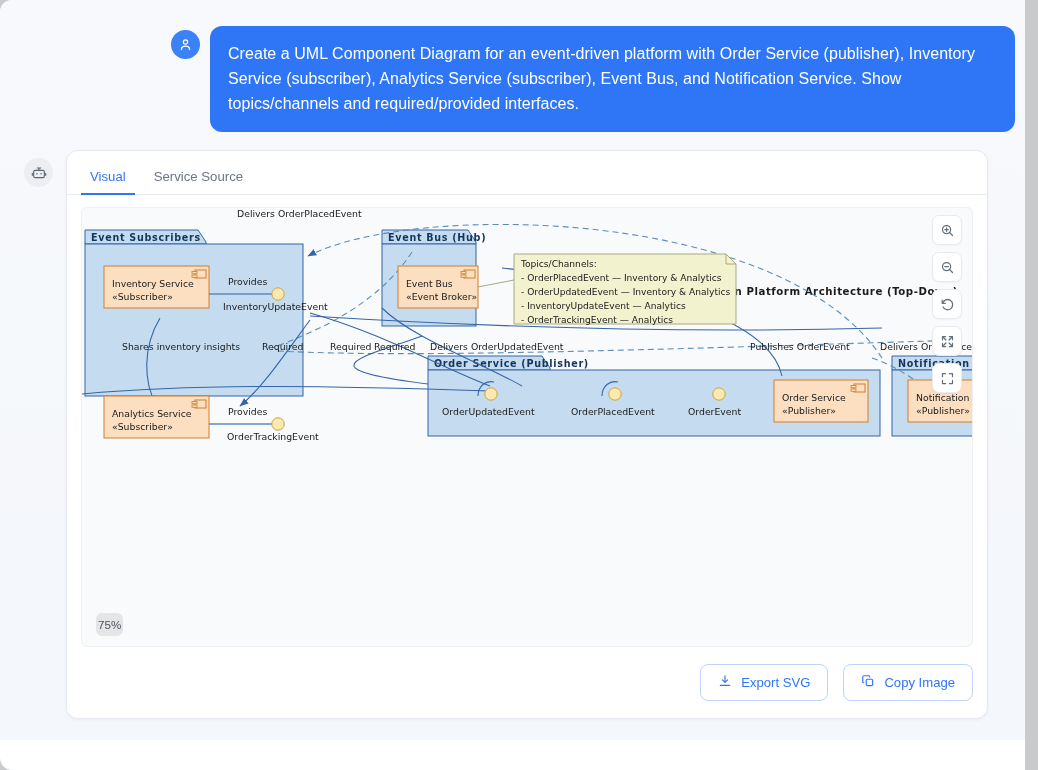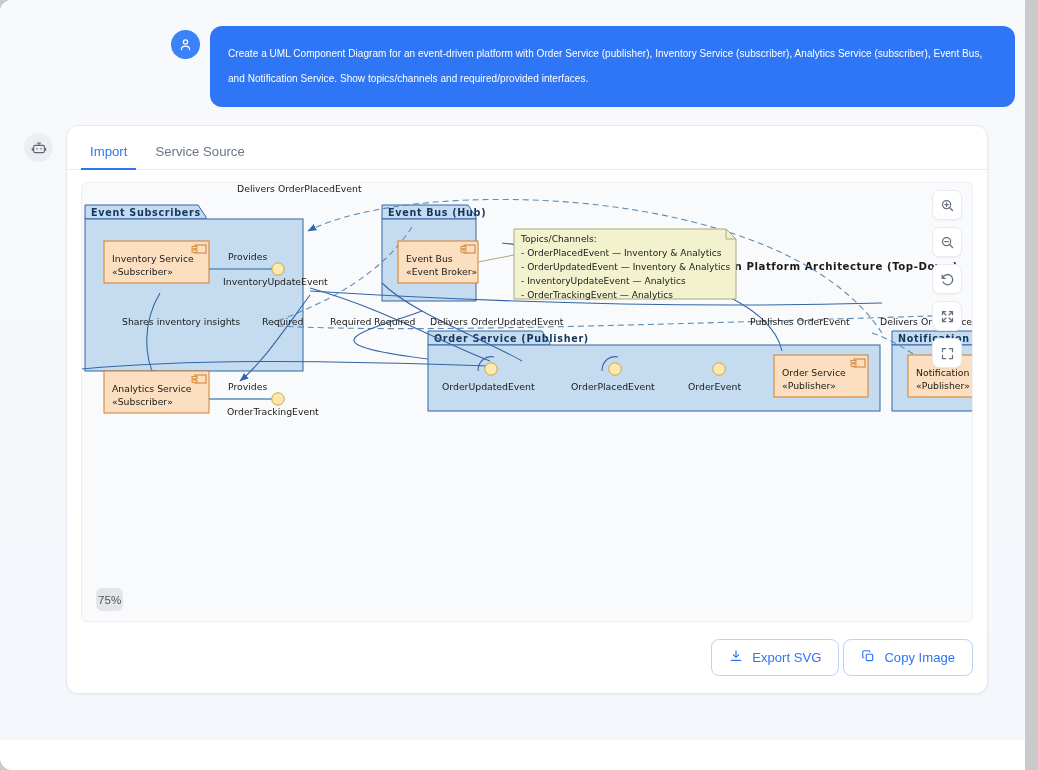--- a/index.html
+++ b/index.html
@@ -50,21 +50,21 @@
     width: 29px; height: 29px; border-radius: 50%;
     background: #3b82f6; flex: 0 0 auto;
     display: flex; align-items: center; justify-content: center;
     margin-top: 4px;
   }
   .bubble {
     background: #2f76f6; color: #ffffff;
     border-radius: 12px;
     padding: 15px 20px 16px 18px;
     max-width: 805px;
-    font-size: 10px; line-height: 25px;
+    font-size: 16px; line-height: 25px;
     letter-spacing: .05px;
   }
 
   
   .asst-row {
     display: flex; align-items: flex-start;
     padding: 18px 0 0 24px; gap: 13px;
   }
   .avatar-bot {
     width: 29px; height: 29px; border-radius: 50%;
@@ -128,21 +128,21 @@
     background: #e5e5e5; border: 1px solid #e3e7ec;
     border-radius: 6px; padding: 4px 1px;
     font-size: 11.6px; color: #4a5562;
   }
 
   
   .svg-stage { position: absolute; left: 0; top: 0; }
 
   
   .actions {
-    display: flex; justify-content: flex-end; gap: 4px;
+    display: flex; justify-content: flex-end; gap: 15px;
     padding: 17px 14px 17px 0;
   }
   .act-btn {
     display: flex; align-items: center; gap: 9px;
     border: 1px solid #bdd3fb; background: #ffffff;
     color: #2f76f6; border-radius: 8px;
     padding: 9px 17px; font-size: 13.1px;
     cursor: pointer; white-space: nowrap;
   }
 </style>
@@ -171,21 +171,21 @@
           <path d="M12 4.5v3.5M9.5 4.5h5"></path>
           <path d="M2 12.5v3M22 12.5v3"></path>
           <circle cx="9" cy="13" r="1.1" fill="#5b6676" stroke="none"></circle>
           <circle cx="15" cy="13" r="1.1" fill="#5b6676" stroke="none"></circle>
         </svg>
       </div>
 
       <div class="card">
 
         <div class="tabs">
-          <div class="tab active">Import</div>
+          <div class="tab active">Visual</div>
           <div class="tab">Service Source</div>
         </div>
 
         <div class="canvas-wrap">
 
           <div class="diagram-title">Component Diagram: Event-Driven Platform Architecture (Top-Down)</div>
 
           <div class="vtools">
             <div class="vtool">
               <svg width="15" height="15" viewBox="0 0 24 24" fill="none" stroke="currentColor" stroke-width="2" stroke-linecap="round">

